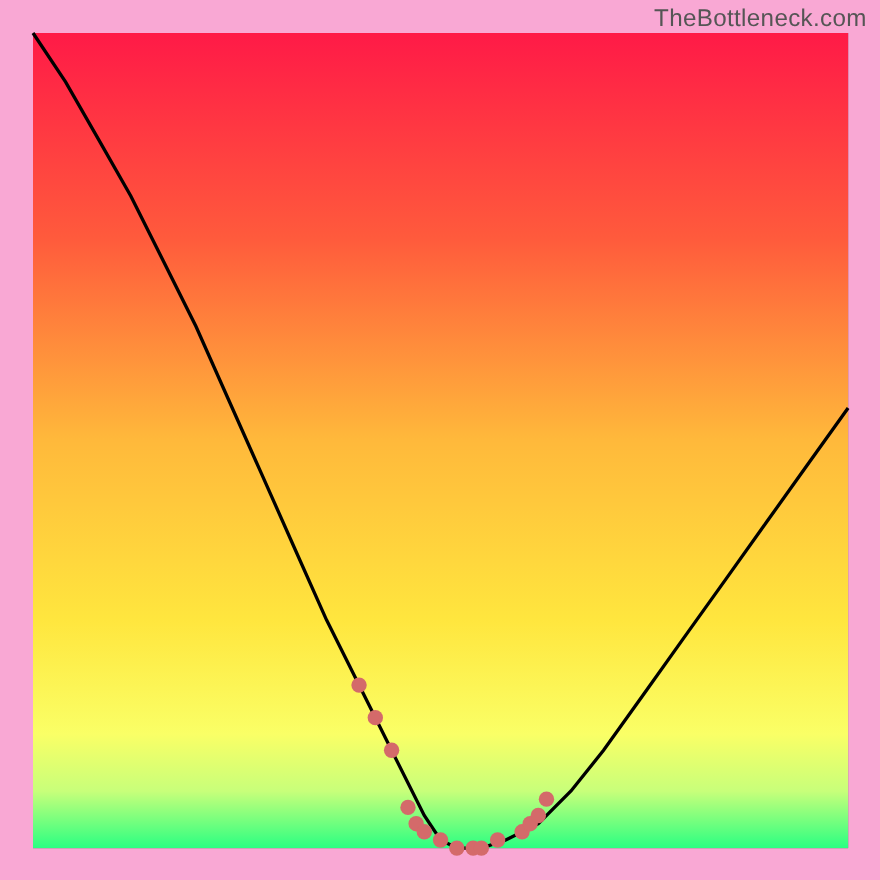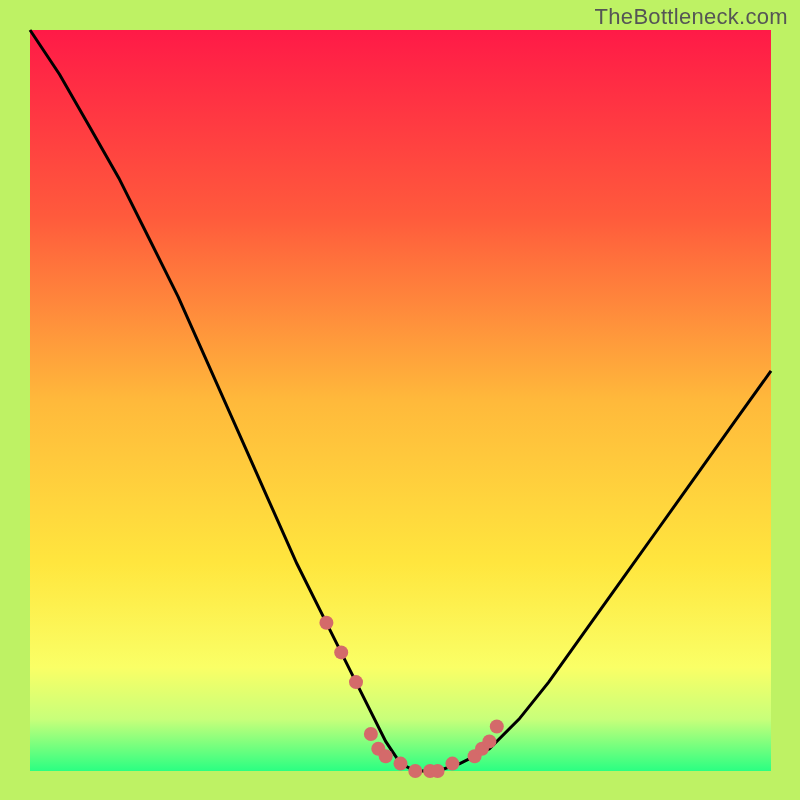--- a/index.html
+++ b/index.html
@@ -8,21 +8,21 @@
     width: 800px;
     height: 800px;
     overflow: hidden;
     background: #000;
     font-family: Arial, Helvetica, sans-serif;
   }
   .stage {
     position: relative;
     width: 800px;
     height: 800px;
-    background: #bef264;
+    background: #f9a8d4;
   }
   .plot-frame {
     position: absolute;
     background: #000;
     box-sizing: border-box;
   }
   .gradient {
     position: absolute;
     inset: 0;
   }

